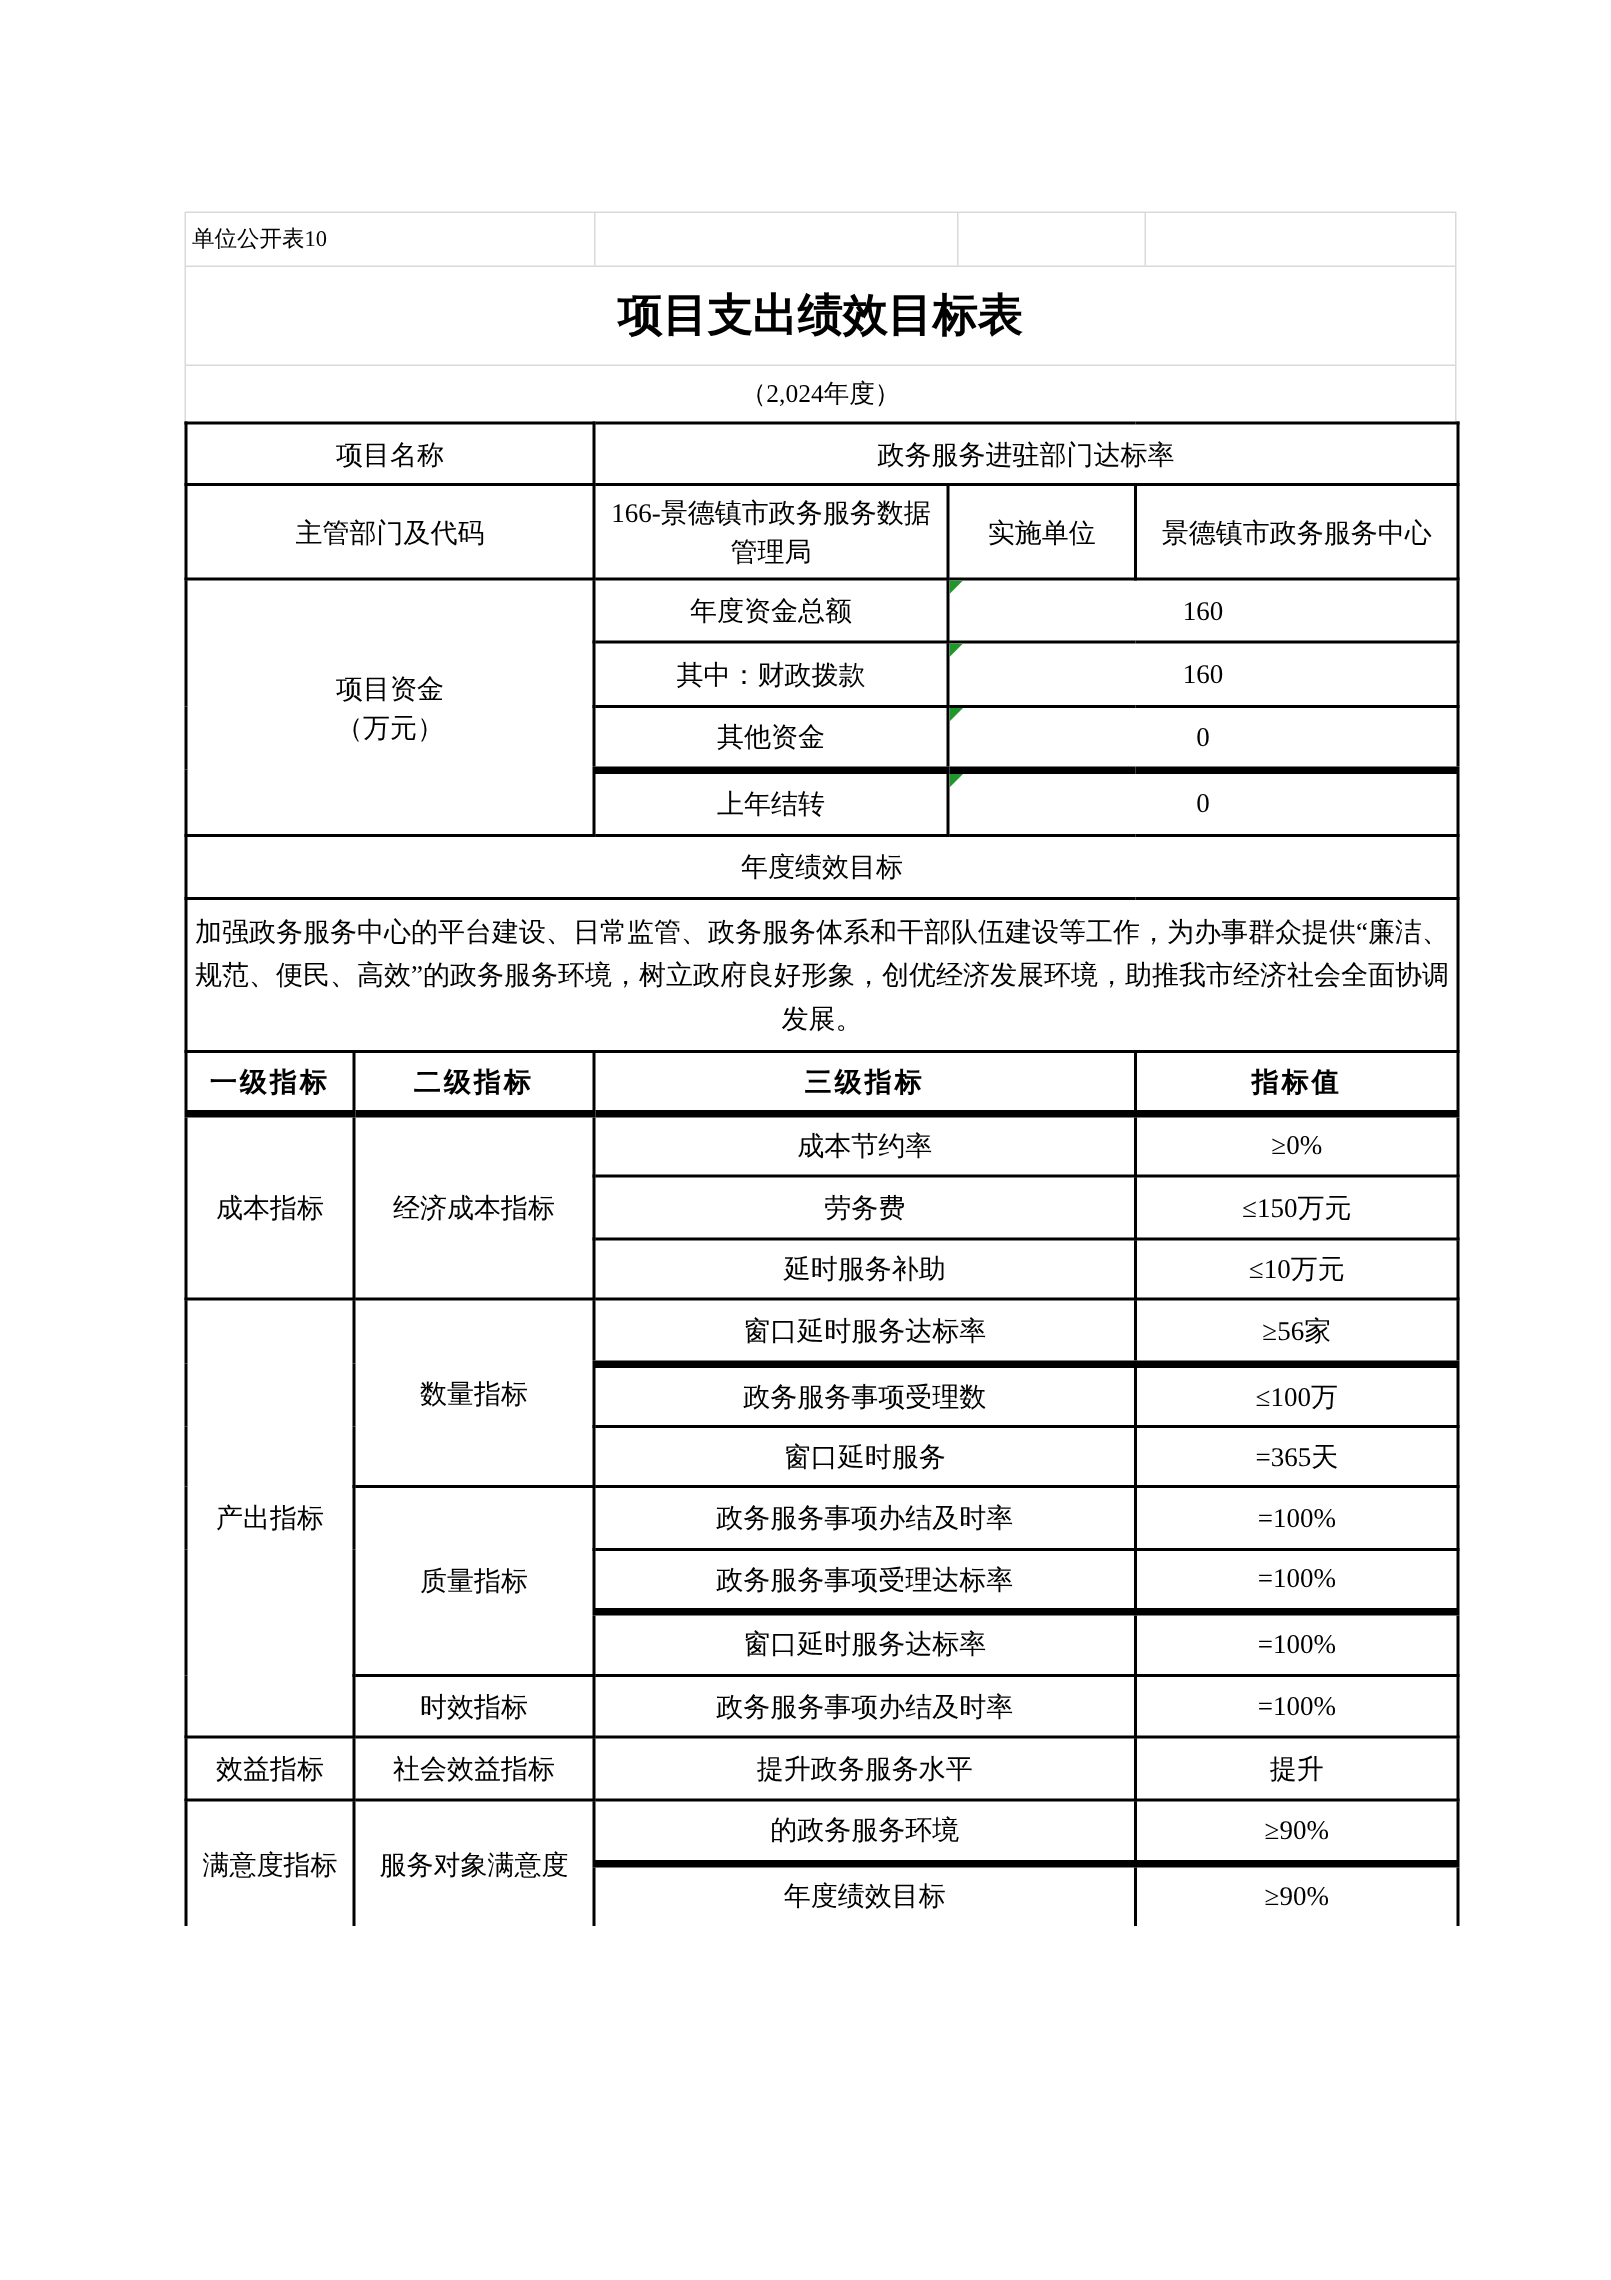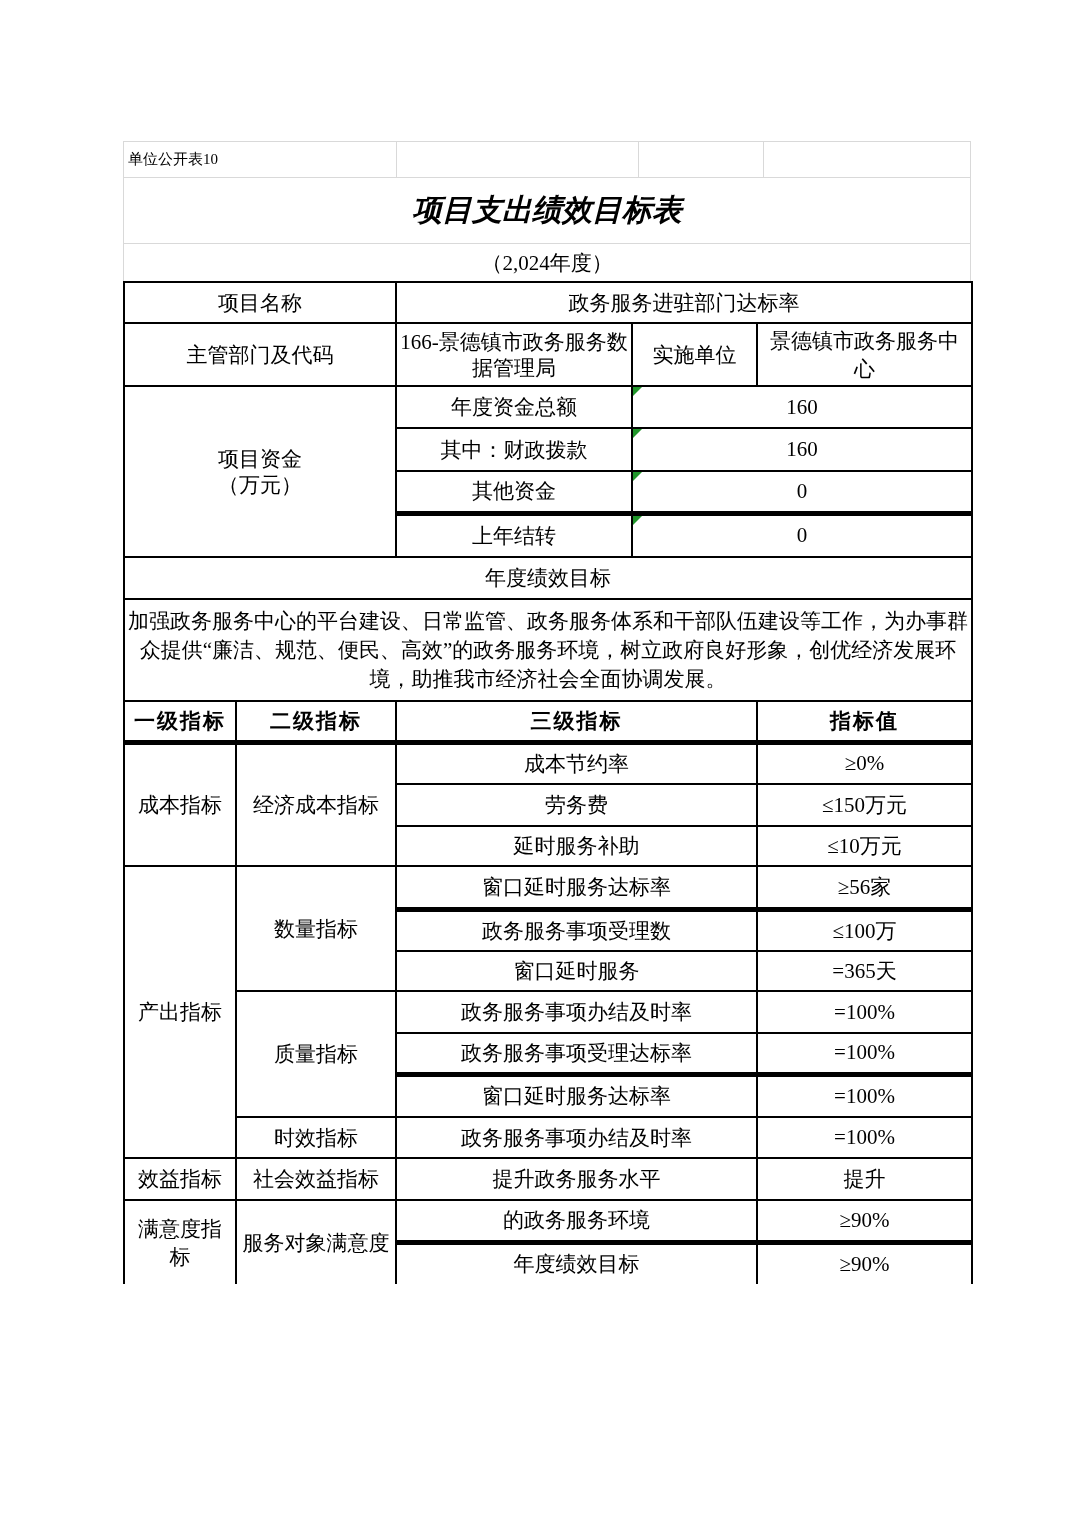--- a/index.html
+++ b/index.html
@@ -14,35 +14,35 @@
   .pre-table{border-left:1px solid #d9d9d9;border-right:1px solid #d9d9d9;}
   .toprow{
     position:relative;height:37px;box-sizing:border-box;
     border-top:1px solid #d9d9d9;border-bottom:1px solid #d9d9d9;
     display:flex;align-items:center;
   }
   .toprow .vline{position:absolute;top:0;bottom:0;width:1px;background:#d9d9d9;}
   .sheet-label{font-size:15px;padding-left:4px;}
   .titlerow{
     height:66px;box-sizing:border-box;border-bottom:1px solid #d9d9d9;
-    display:flex;align-items:center;justify-content:center;font-style:italic;
+    display:flex;align-items:center;justify-content:center;
   }
   .page-title{font-size:30px;font-weight:bold;}
   .yearrow{
     height:37px;display:flex;align-items:center;justify-content:center;
-    font-size:21px;
+    font-size:17px;
   }
 
   
   table.main{
     border-collapse:collapse;table-layout:fixed;width:848px;
   }
   table.main td,table.main th{
     border:2px solid #000;text-align:center;vertical-align:middle;
-    font-size:21px;font-weight:normal;padding:0 3px;overflow:hidden;
+    font-size:18px;font-weight:normal;padding:0 3px;overflow:hidden;
     box-sizing:border-box;
   }
   .b{font-weight:bold;}
   .thick-top{border-top:5px solid #000 !important;}
   tr.hdr th{border-bottom:5px solid #000;font-weight:bold;letter-spacing:2px;}
   .goal-text{
     text-align:center;line-height:29px;padding:0 10px;font-size:17px;
   }
   .val-cell{position:relative;}
   .flag{

